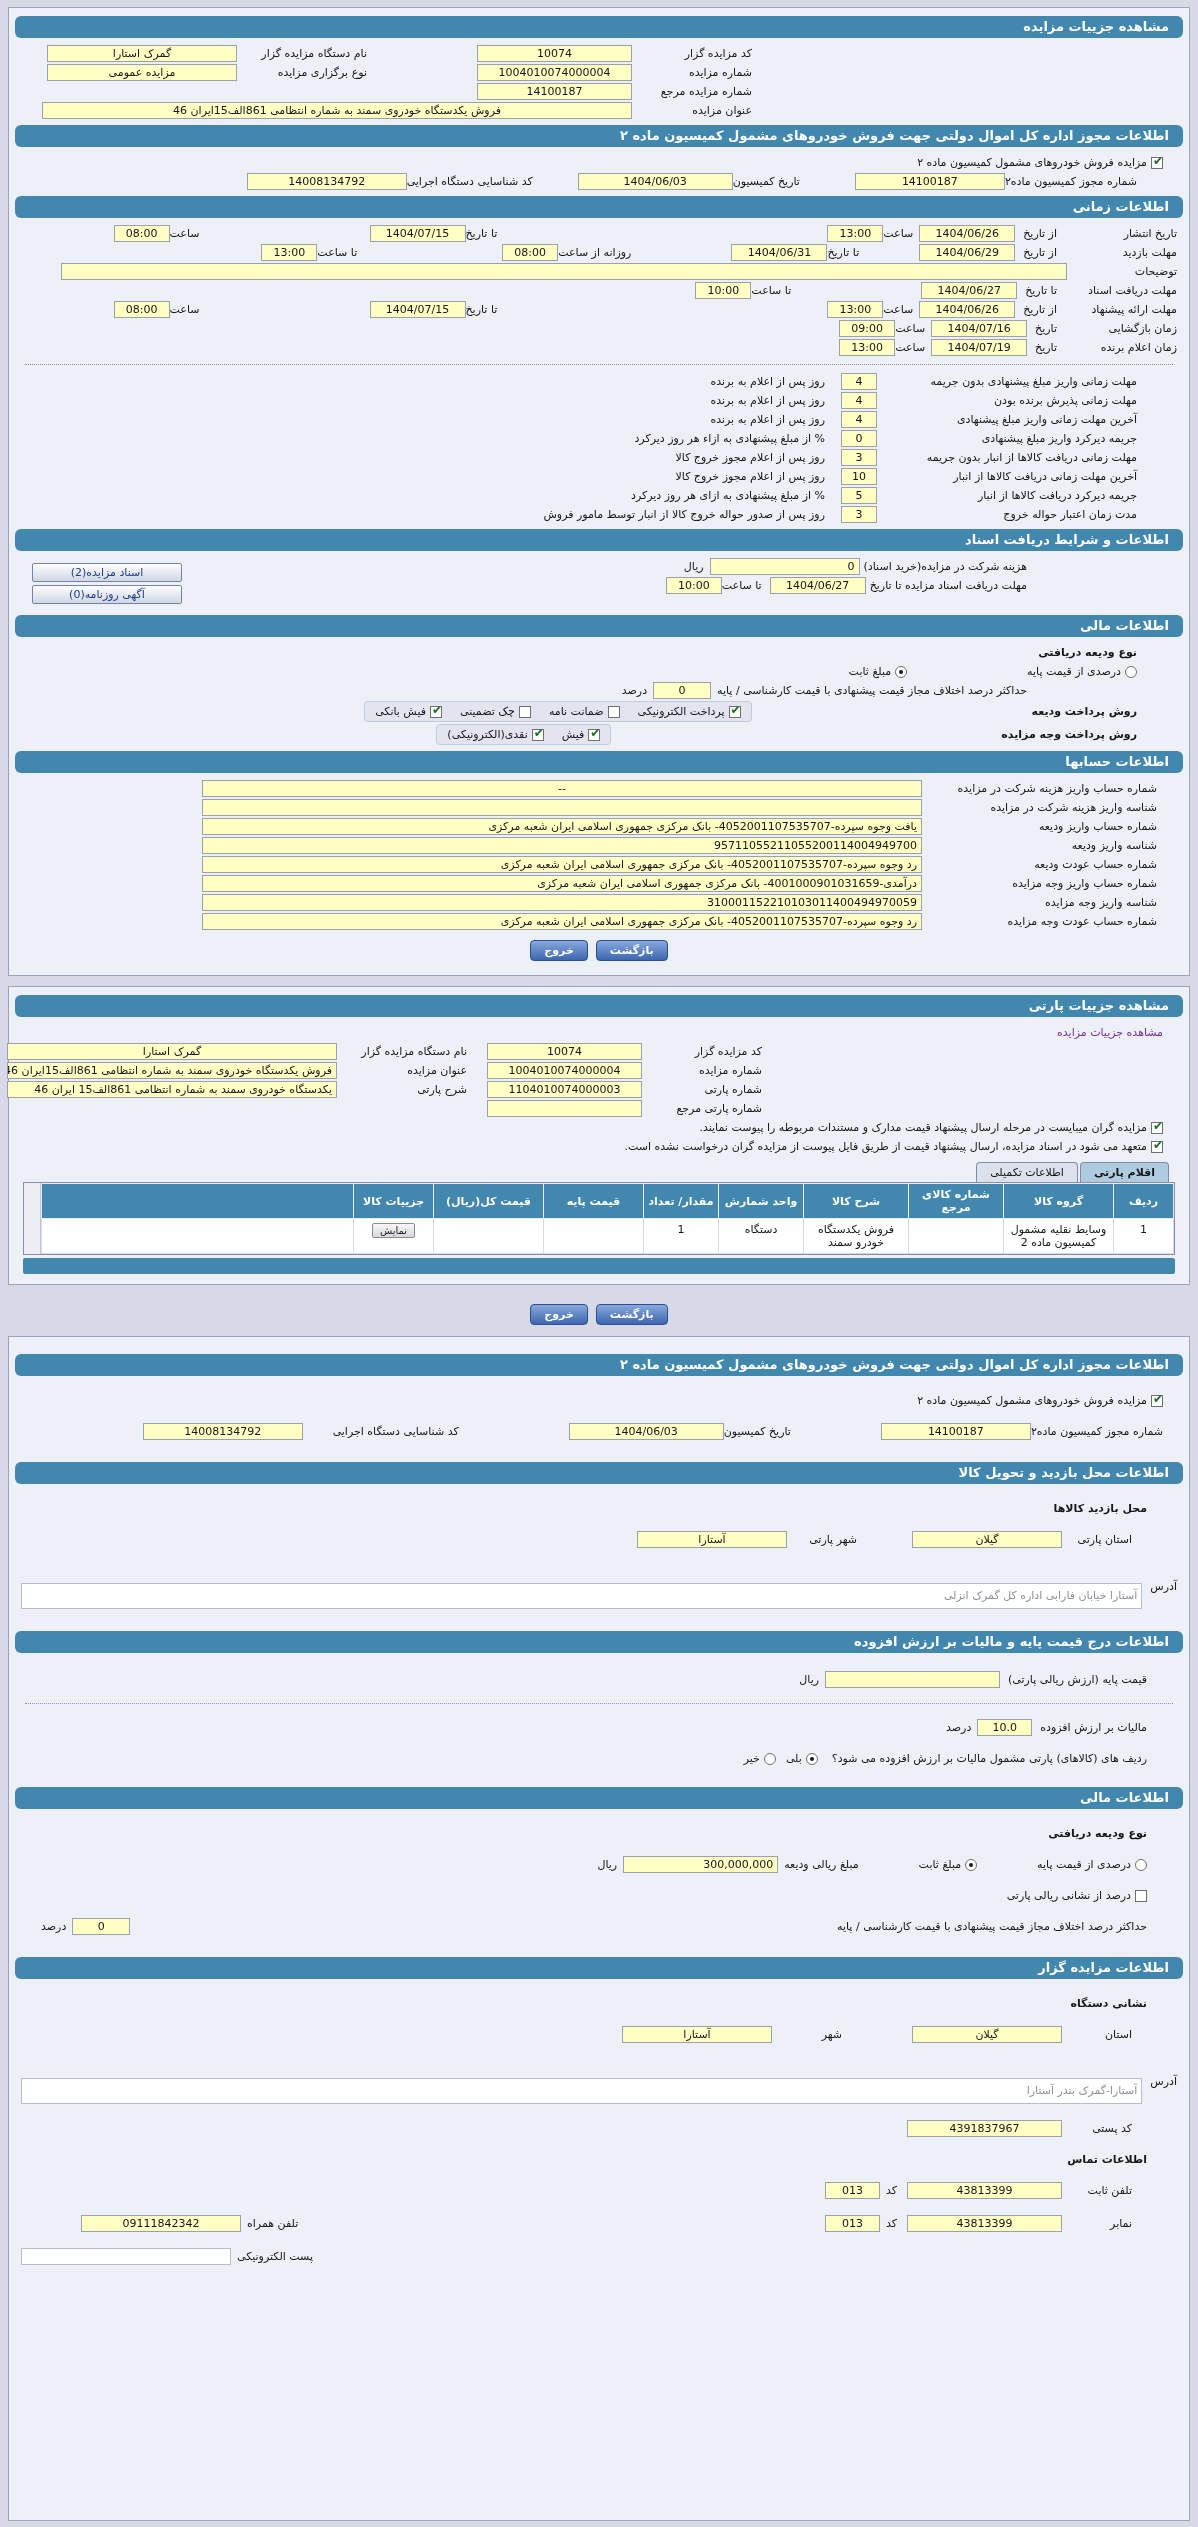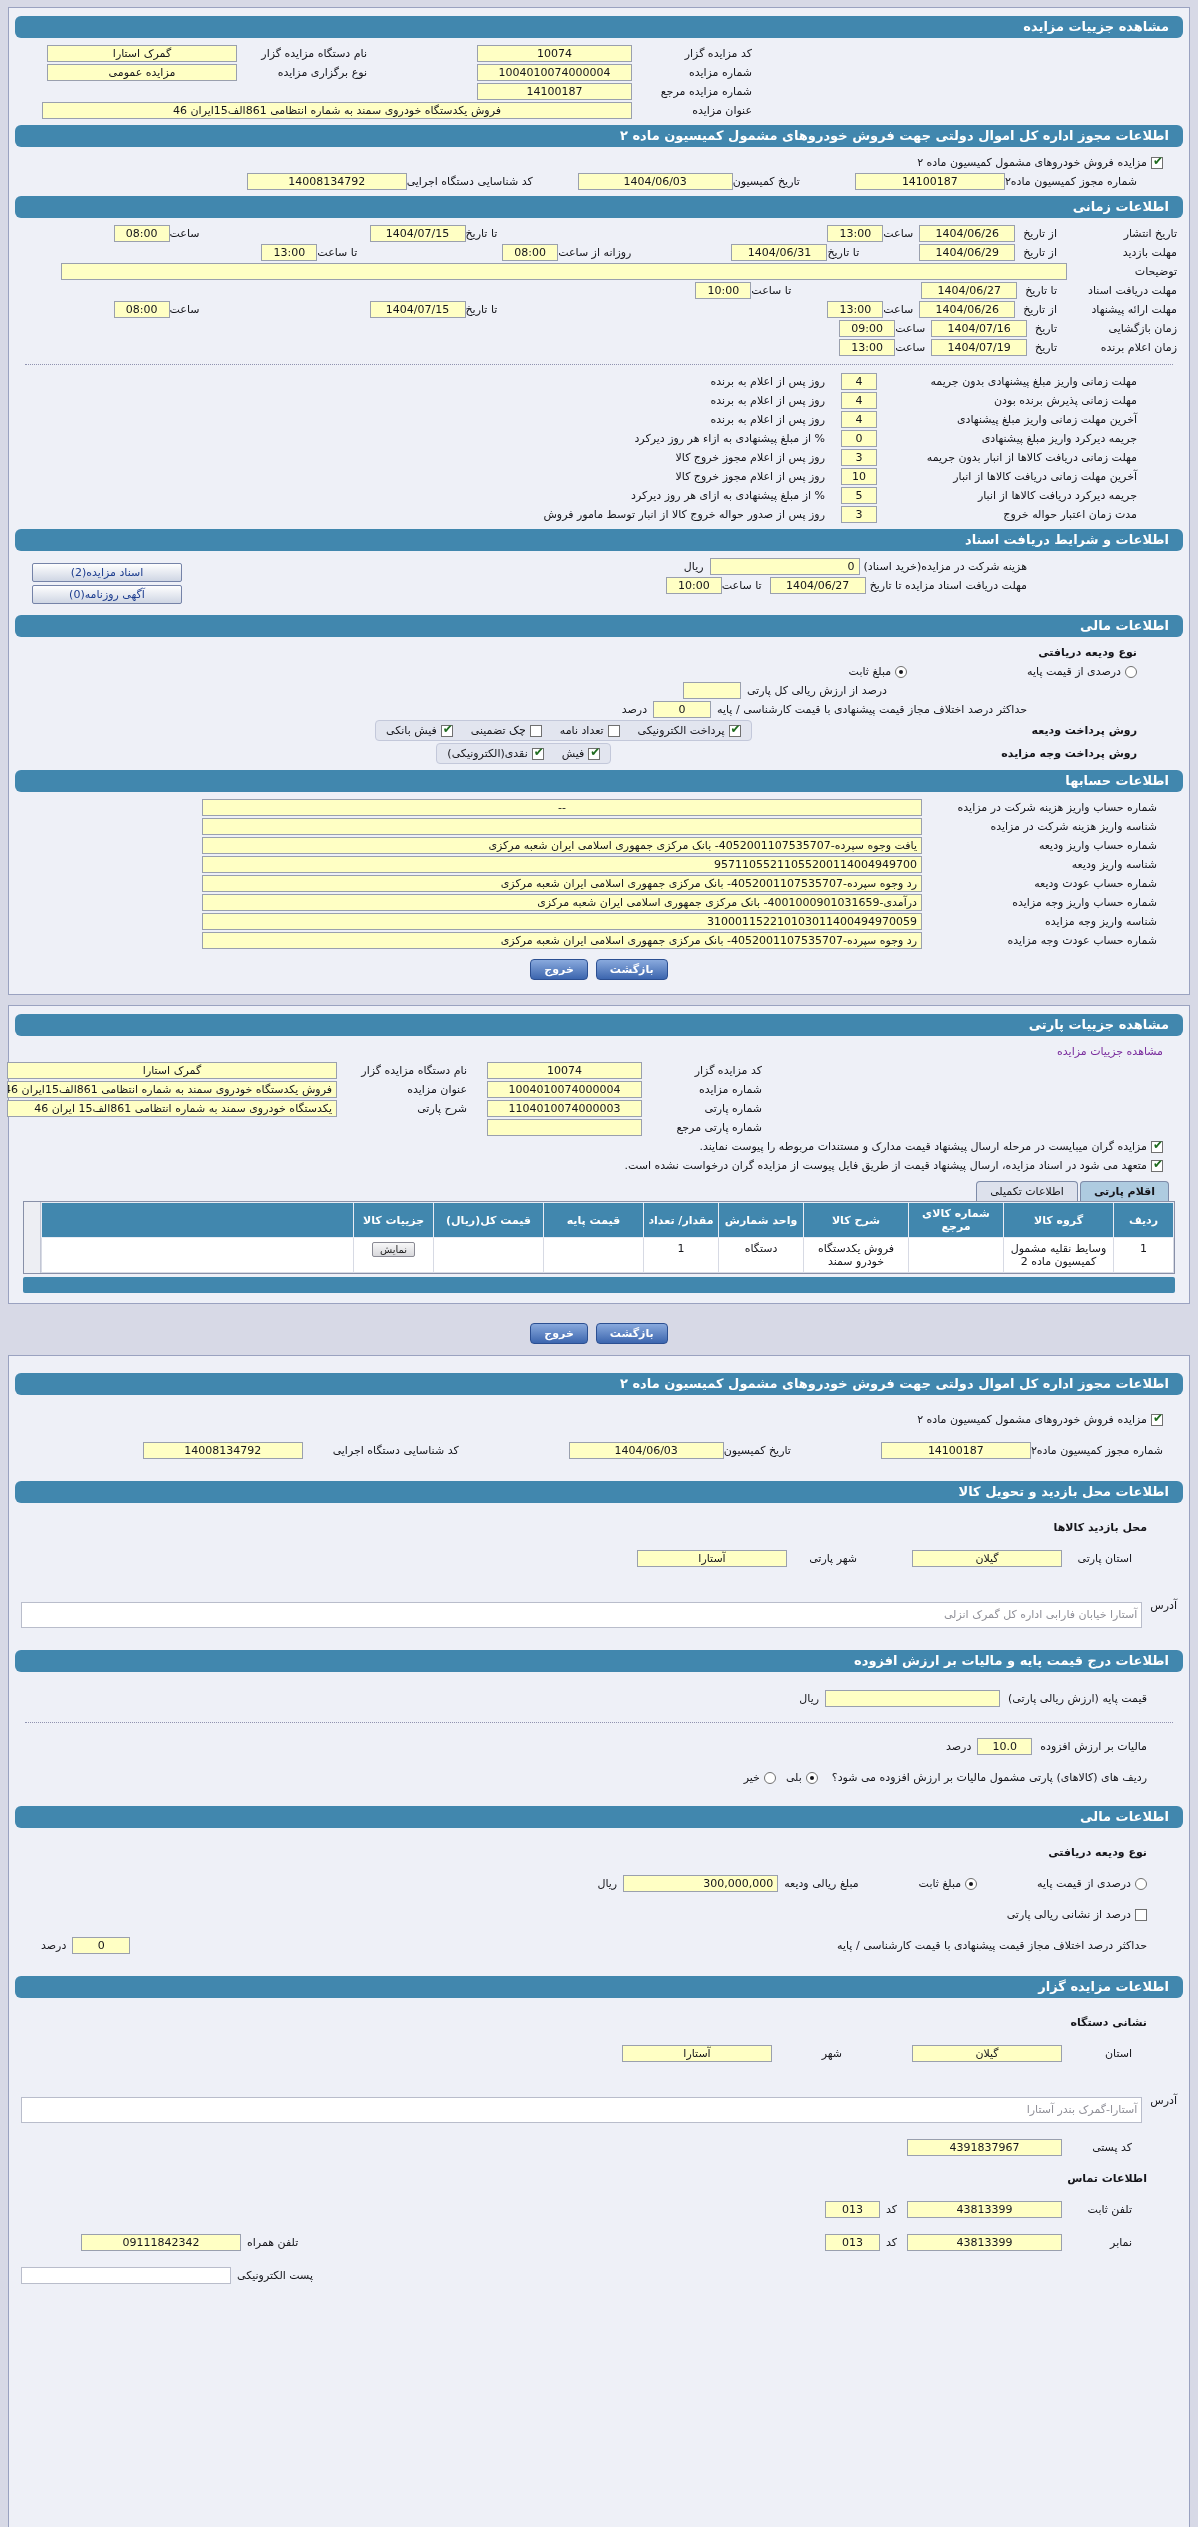--- a/index.html
+++ b/index.html
@@ -312,26 +312,20 @@
 
   <div class="row">
     <i class="sp" style="width:40px"></i>
     <span class="rd"></span>
     <span class="lbl">درصدی از قیمت پایه</span>
     <i class="sp" style="width:120px"></i>
     <span class="rd on"></span>
     <span class="lbl">مبلغ ثابت</span>
   </div>
 
-  <div class="row">
-    <i class="sp" style="width:290px"></i>
-    <span class="lbl">درصد از ارزش ریالی کل پارتی</span>
-    <i class="sp" style="width:6px"></i>
-    <span class="fld w58 c"></span>
-  </div>
 
   <div class="row">
     <i class="sp" style="width:150px"></i>
     <span class="lbl">حداکثر درصد اختلاف مجاز قیمت پیشنهادی با قیمت کارشناسی / پایه</span>
     <i class="sp" style="width:6px"></i>
     <span class="fld w58 c">0</span>
     <i class="sp" style="width:6px"></i>
     <span class="lbl">درصد</span>
   </div>
 
@@ -339,21 +333,21 @@
     <i class="sp" style="width:40px"></i>
     <span class="lbl b">روش پرداخت ودیعه</span>
     <i class="sp" style="width:280px"></i>
     <span class="paybox">
       <span class="payopt">
         <span class="cb on"></span>
         <span class="lbl">پرداخت الکترونیکی</span>
       </span>
       <span class="payopt">
         <span class="cb"></span>
-        <span class="lbl">تعداد نامه</span>
+        <span class="lbl">ضمانت نامه</span>
       </span>
       <span class="payopt">
         <span class="cb"></span>
         <span class="lbl">چک تضمینی</span>
       </span>
       <span class="payopt">
         <span class="cb on"></span>
         <span class="lbl">فیش بانکی</span>
       </span>
     </span>

